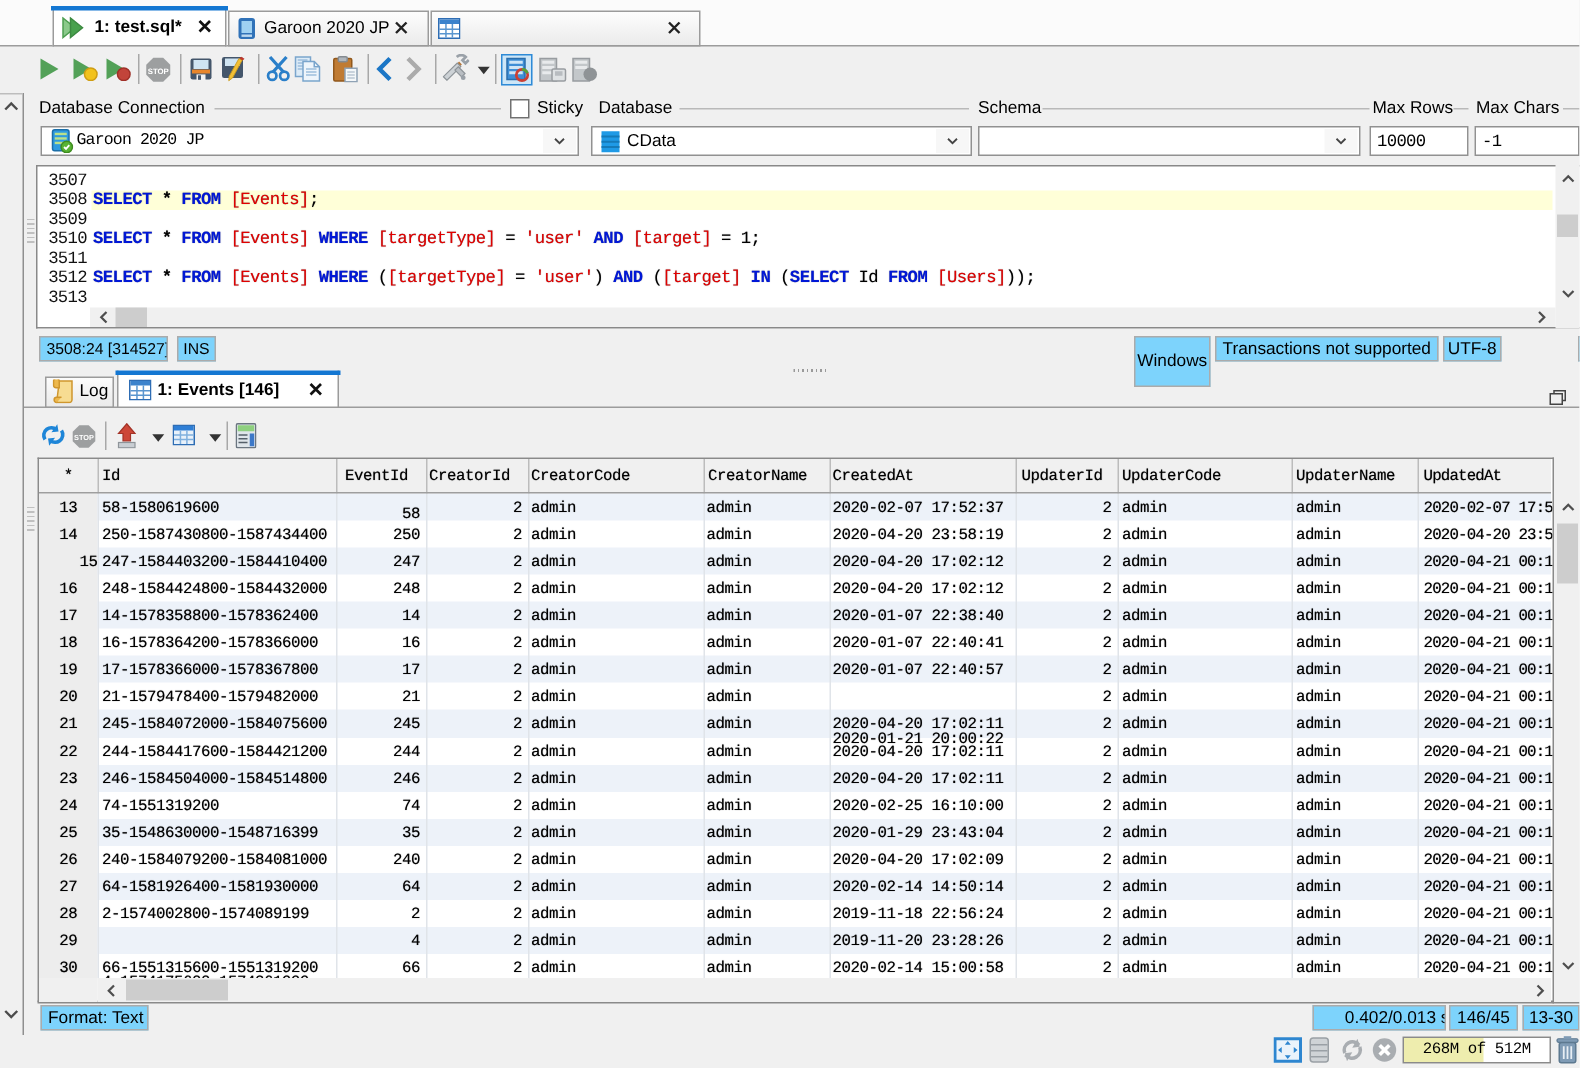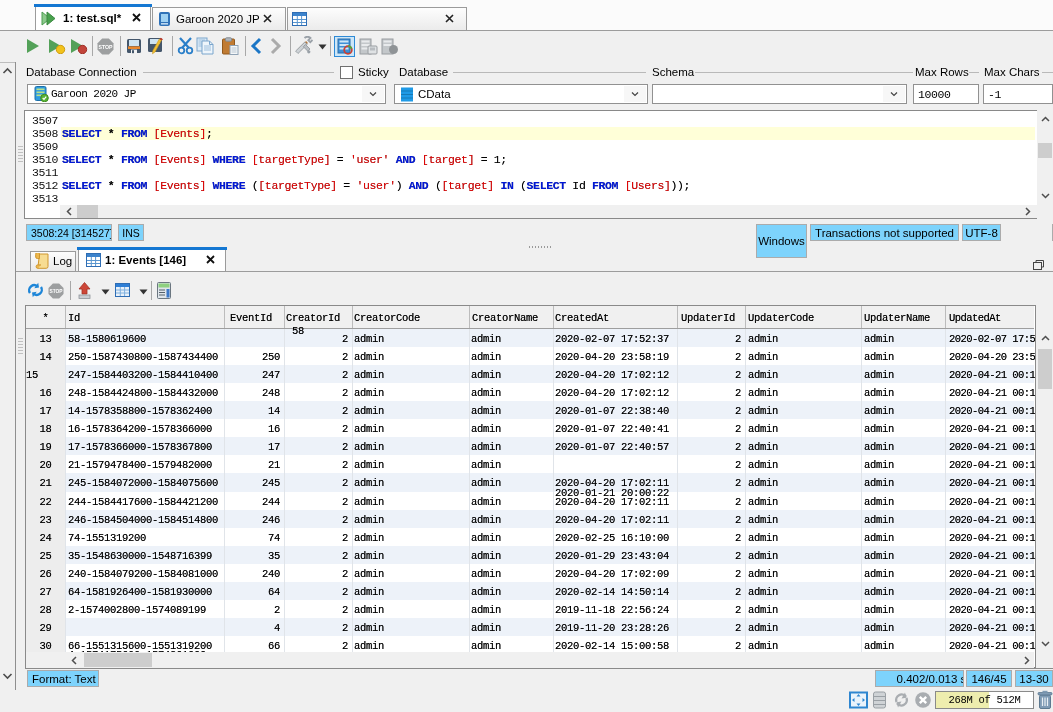--- a/index.html
+++ b/index.html
@@ -373,41 +373,41 @@
 <div class="cell" style="left:286px;top:309px;width:66px;">CreatorId</div>
 <div class="cell" style="left:354px;top:309px;width:115px;">CreatorCode</div>
 <div class="cell" style="left:472px;top:309px;width:81px;">CreatorName</div>
 <div class="cell" style="left:555px;top:309px;width:122px;">CreatedAt</div>
 <div class="cell" style="left:681px;top:309px;width:64px;">UpdaterId</div>
 <div class="cell" style="left:748px;top:309px;width:113px;">UpdaterCode</div>
 <div class="cell" style="left:864px;top:309px;width:81px;">UpdaterName</div>
 <div class="cell" style="left:949px;top:309px;width:86px;letter-spacing:-0.55px;">UpdatedAt</div>
 <div class="cell" style="left:26px;top:330px;width:39px;text-align:center;">13</div>
 <div class="cell" style="left:68px;top:330px;width:154px;">58-1580619600</div>
-<div class="cell" style="left:224px;top:322px;width:56px;text-align:right;padding-left:24px;">58</div>
+<div class="cell" style="left:224px;top:334px;width:56px;text-align:right;">58</div>
 <div class="cell" style="left:284px;top:330px;width:64px;text-align:right;">2</div>
 <div class="cell" style="left:354px;top:330px;width:110px;">admin</div>
 <div class="cell" style="left:471px;top:330px;width:78px;">admin</div>
 <div class="cell" style="left:555px;top:330px;width:118px;">2020-02-07 17:52:37</div>
 <div class="cell" style="left:677px;top:330px;width:64px;text-align:right;">2</div>
 <div class="cell" style="left:748px;top:330px;width:110px;">admin</div>
 <div class="cell" style="left:864px;top:330px;width:78px;">admin</div>
 <div class="cell" style="left:949px;top:330px;width:86px;letter-spacing:-0.55px;">2020-02-07 17:5</div>
 <div class="cell" style="left:26px;top:348px;width:39px;text-align:center;">14</div>
 <div class="cell" style="left:68px;top:348px;width:154px;">250-1587430800-1587434400</div>
 <div class="cell" style="left:224px;top:348px;width:56px;text-align:right;">250</div>
 <div class="cell" style="left:284px;top:348px;width:64px;text-align:right;">2</div>
 <div class="cell" style="left:354px;top:348px;width:110px;">admin</div>
 <div class="cell" style="left:471px;top:348px;width:78px;">admin</div>
 <div class="cell" style="left:555px;top:348px;width:118px;">2020-04-20 23:58:19</div>
 <div class="cell" style="left:677px;top:348px;width:64px;text-align:right;">2</div>
 <div class="cell" style="left:748px;top:348px;width:110px;">admin</div>
 <div class="cell" style="left:864px;top:348px;width:78px;">admin</div>
 <div class="cell" style="left:949px;top:348px;width:86px;letter-spacing:-0.55px;">2020-04-20 23:5</div>
-<div class="cell" style="left:26px;top:366px;width:39px;text-align:left;">15</div>
+<div class="cell" style="left:26px;top:366px;width:39px;text-align:right;">15</div>
 <div class="cell" style="left:68px;top:366px;width:154px;">247-1584403200-1584410400</div>
 <div class="cell" style="left:224px;top:366px;width:56px;text-align:right;">247</div>
 <div class="cell" style="left:284px;top:366px;width:64px;text-align:right;">2</div>
 <div class="cell" style="left:354px;top:366px;width:110px;">admin</div>
 <div class="cell" style="left:471px;top:366px;width:78px;">admin</div>
 <div class="cell" style="left:555px;top:366px;width:118px;">2020-04-20 17:02:12</div>
 <div class="cell" style="left:677px;top:366px;width:64px;text-align:right;">2</div>
 <div class="cell" style="left:748px;top:366px;width:110px;">admin</div>
 <div class="cell" style="left:864px;top:366px;width:78px;">admin</div>
 <div class="cell" style="left:949px;top:366px;width:86px;letter-spacing:-0.55px;">2020-04-21 00:1</div>

